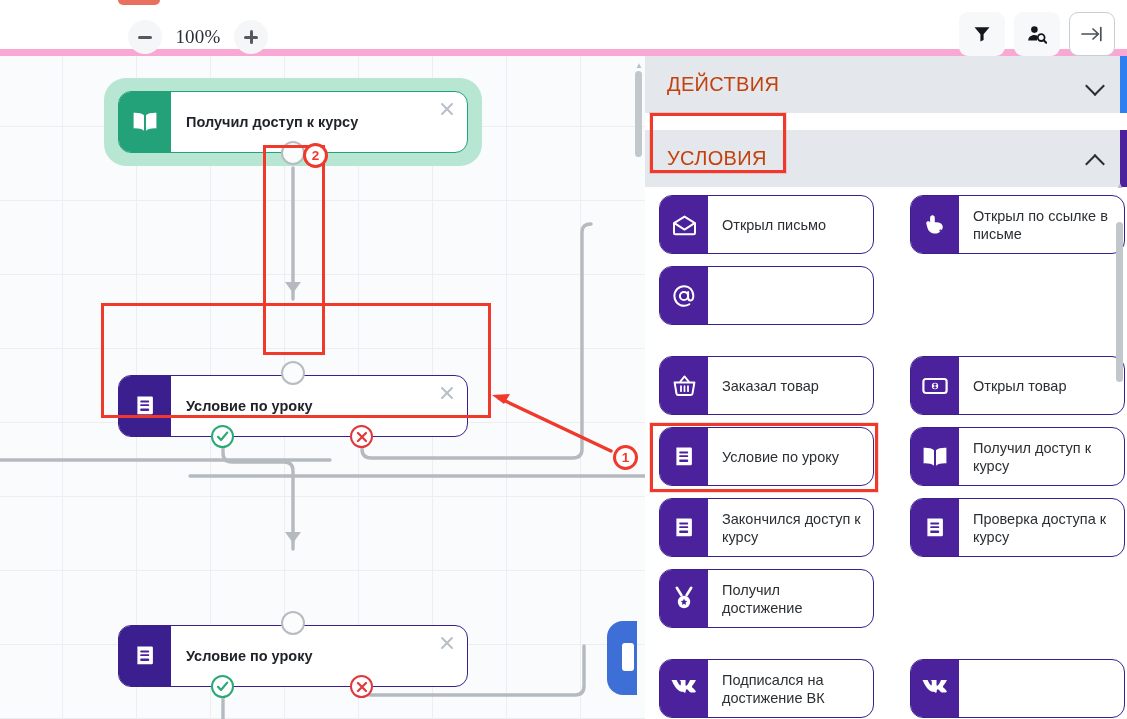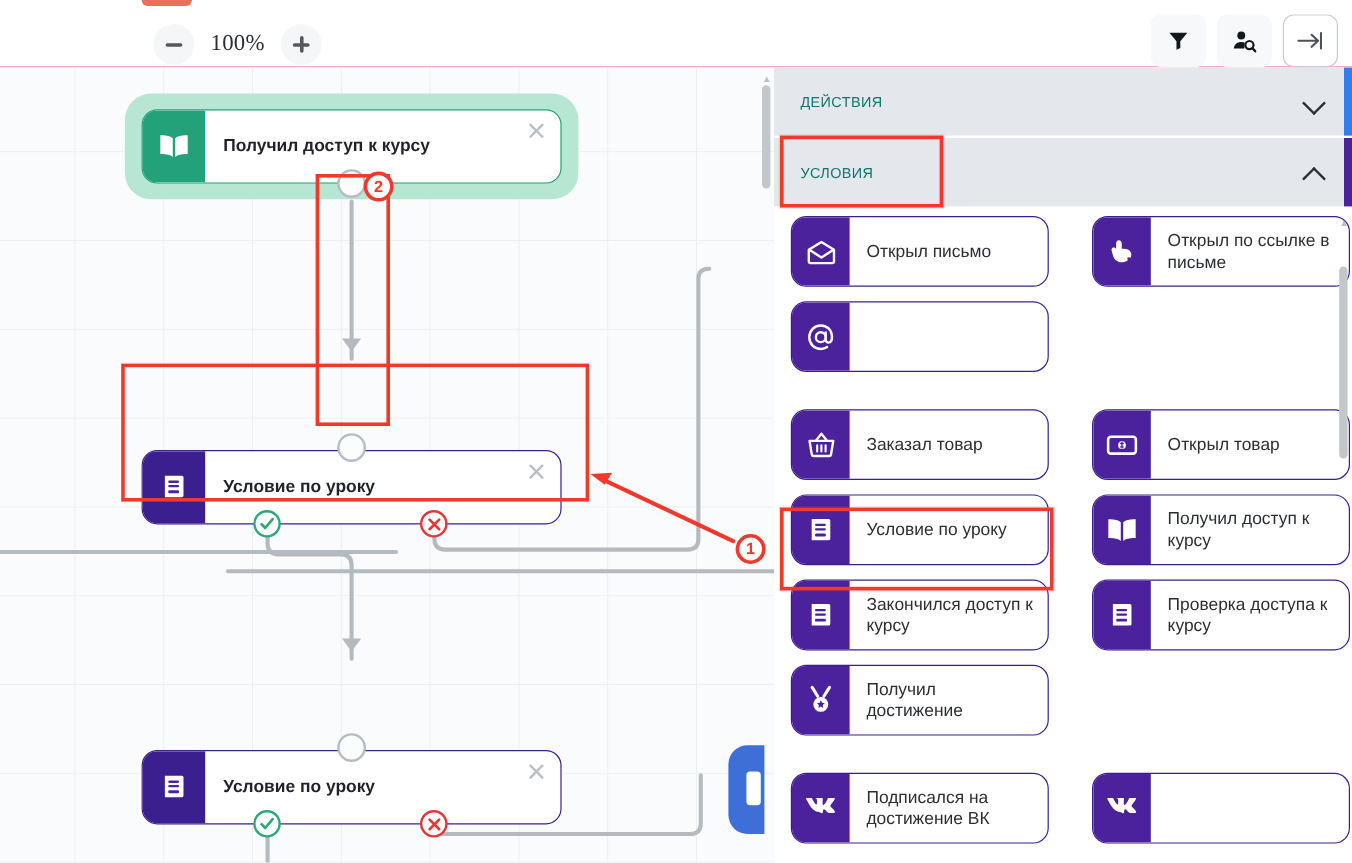--- a/index.html
+++ b/index.html
@@ -8,21 +8,21 @@
     overflow: hidden;
     font-family: "Liberation Sans", sans-serif;
     background: #ffffff;
   }
   #app { position: relative; width: 1127px; height: 719px; }
 
   
   .topbar {
     position: absolute; left: 0; top: 0; width: 1127px; height: 56px;
     background: #ffffff;
-    border-bottom: 1px solid #f9a8d4;
+    border-bottom: 7px solid #f9a8d4;
     z-index: 40;
   }
   .clip-tab {
     position: absolute; left: 118px; top: -9px;
     width: 42px; height: 14px; border-radius: 5px;
     background: #e8705f;
   }
   .zoomgrp {
     position: absolute; left: 128px; top: 20px;
     display: flex; align-items: center; gap: 6px;
@@ -140,23 +140,23 @@
   .panel {
     position: absolute; left: 645px; top: 56px; width: 482px; height: 663px;
     background: #ffffff; overflow: hidden;
   }
   .sect-head {
     position: relative;
     height: 57px; background: #e4e7ec;
     display: flex; align-items: center; padding: 0 22px;
     cursor: pointer;
   }
-  .sect-head + .sect-head { margin-top: 2px; }
+  .sect-head + .sect-head { margin-top: 17px; }
   .sect-head .stitle {
-    flex: 1; font-size: 12px; color: #0f766e; letter-spacing: .35px;
+    flex: 1; font-size: 20px; color: #c2410c; letter-spacing: .35px;
   }
   .sect-head .accent {
     position: absolute; right: 0; top: 0; width: 7px; height: 100%;
   }
   .chev { width: 19px; height: 19px; position: relative; }
   .chev::before {
     content: ""; position: absolute; left: 2px; top: 4px;
     width: 12px; height: 12px;
     border-right: 2.4px solid #2b2f33; border-bottom: 2.4px solid #2b2f33;
     transform: rotate(45deg);

